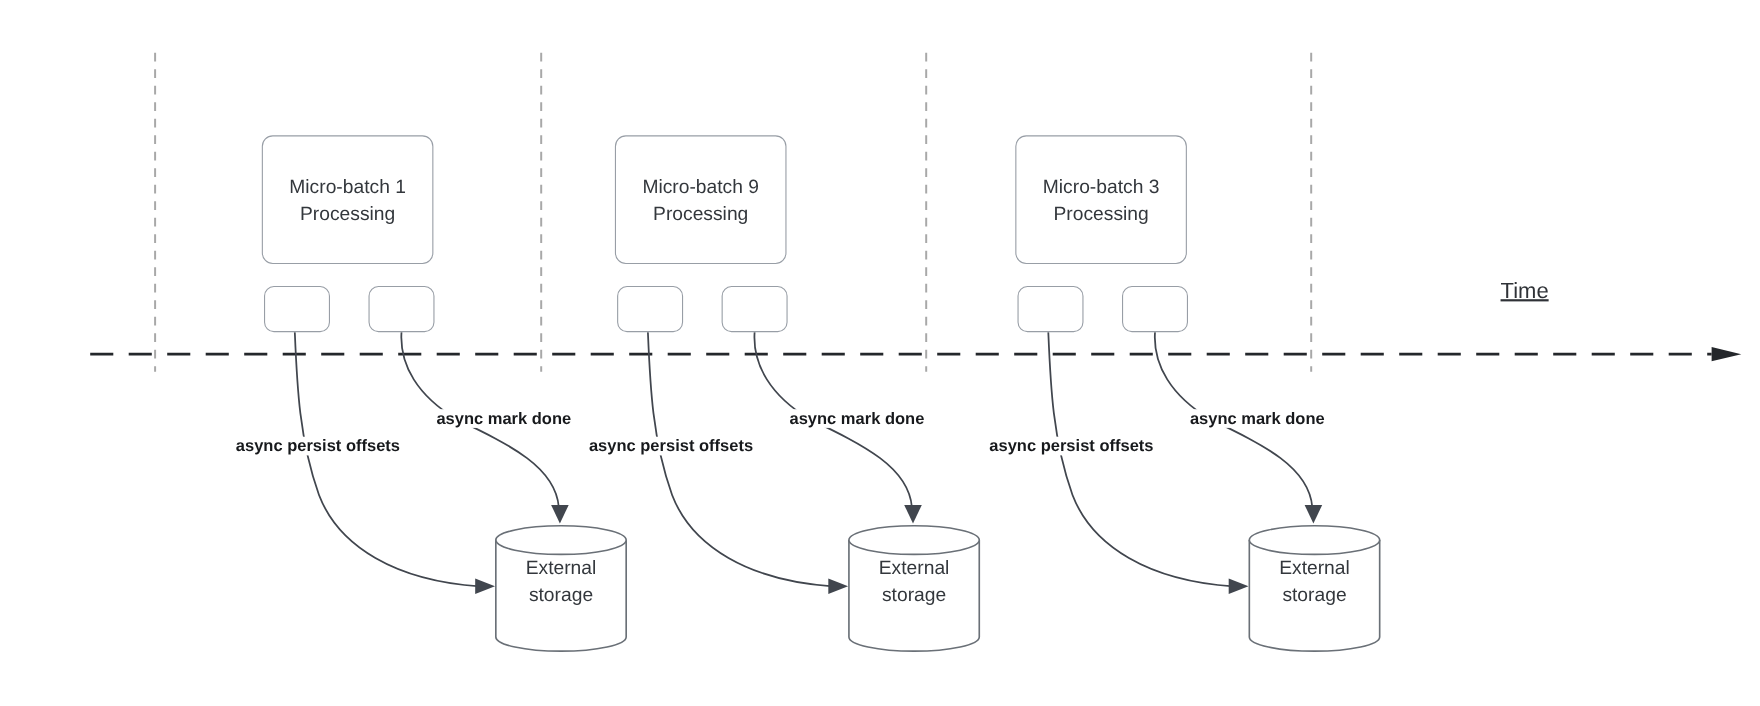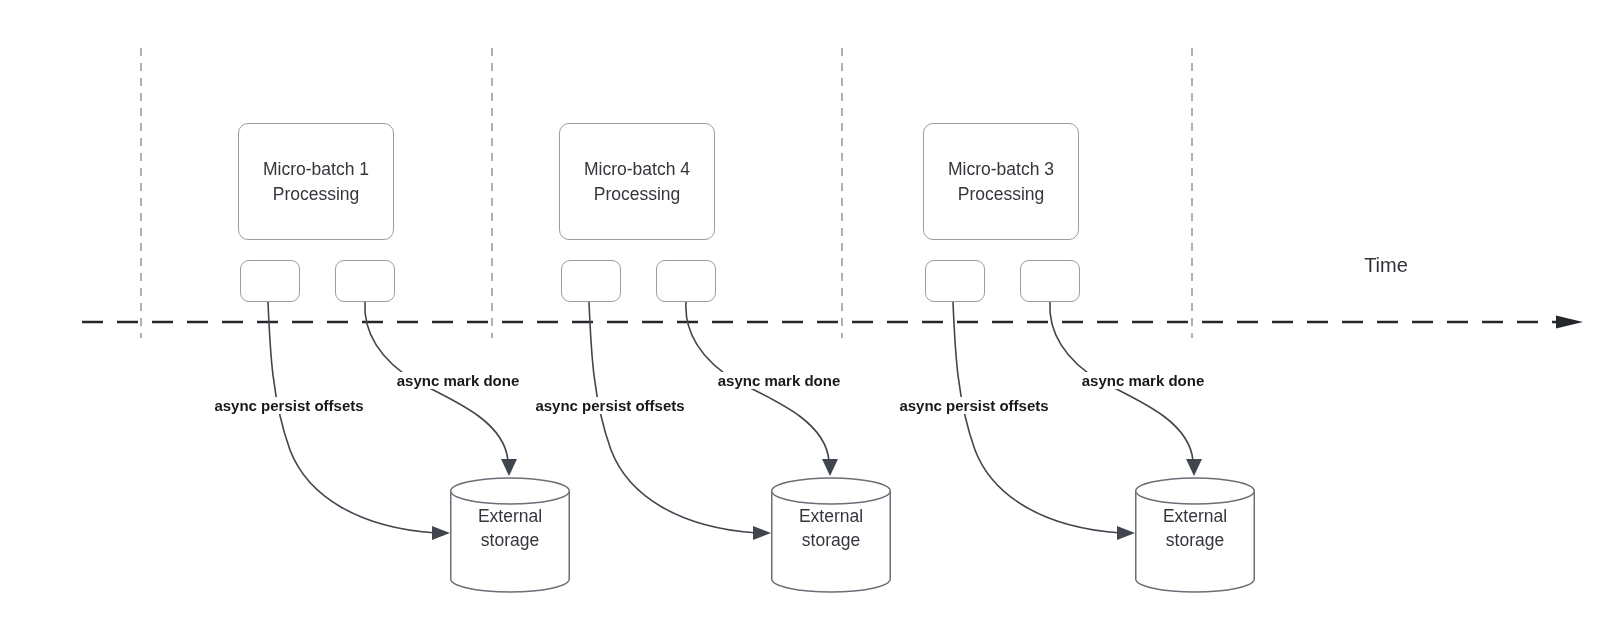--- a/index.html
+++ b/index.html
@@ -41,21 +41,21 @@
 
   .storage-label {
     position:absolute; top:478px; left:calc(450px + var(--dx));
     width:120px; height:88px; box-sizing:border-box; padding-top:12px;
     display:flex; align-items:center; justify-content:center; text-align:center;
     font-size:17.5px; line-height:24px; color:var(--c-shape-text,#33373c);
     white-space:pre-line; pointer-events:none;
   }
   .time-label {
     position:absolute; top:254px; left:1336px; width:100px; text-align:center;
-    font-size:20px; color:var(--c-time-text,#2f3237);
+    font-size:20px; color:var(--c-time-text,#2f3237);text-decoration:underline;
   }
 
   .gridline  { stroke:var(--c-gridline,#a8a8a8); stroke-width:1.8; stroke-dasharray:8 7; fill:none; }
   .axis-line { stroke:var(--c-axis,#24272b); stroke-width:2.5; stroke-dasharray:21 14; fill:none; }
   .axis-head { fill:var(--c-axis,#24272b); stroke:none; }
   .arrow     { stroke:var(--c-arrow,#41464e); stroke-width:1.6; fill:none; }
   .arrow-head{ fill:var(--c-arrow,#41464e); stroke:none; }
   .cyl       { stroke:var(--c-cylinder-border,#6a7077); stroke-width:1.5; fill:#fff; }
 </style>
 </head>
@@ -109,21 +109,21 @@
 
   <div class="batch-box g1">Micro-batch 1
 Processing</div>
   <div class="small-box left g1"></div>
   <div class="small-box right g1"></div>
   <div class="conn-label mark g1">async mark done</div>
   <div class="conn-label persist g1">async persist offsets</div>
   <div class="storage-label g1">External
 storage</div>
 
-  <div class="batch-box g2">Micro-batch 4
+  <div class="batch-box g2">Micro-batch 9
 Processing</div>
   <div class="small-box left g2"></div>
   <div class="small-box right g2"></div>
   <div class="conn-label mark g2">async mark done</div>
   <div class="conn-label persist g2">async persist offsets</div>
   <div class="storage-label g2">External
 storage</div>
 
   <div class="batch-box g3">Micro-batch 3
 Processing</div>

